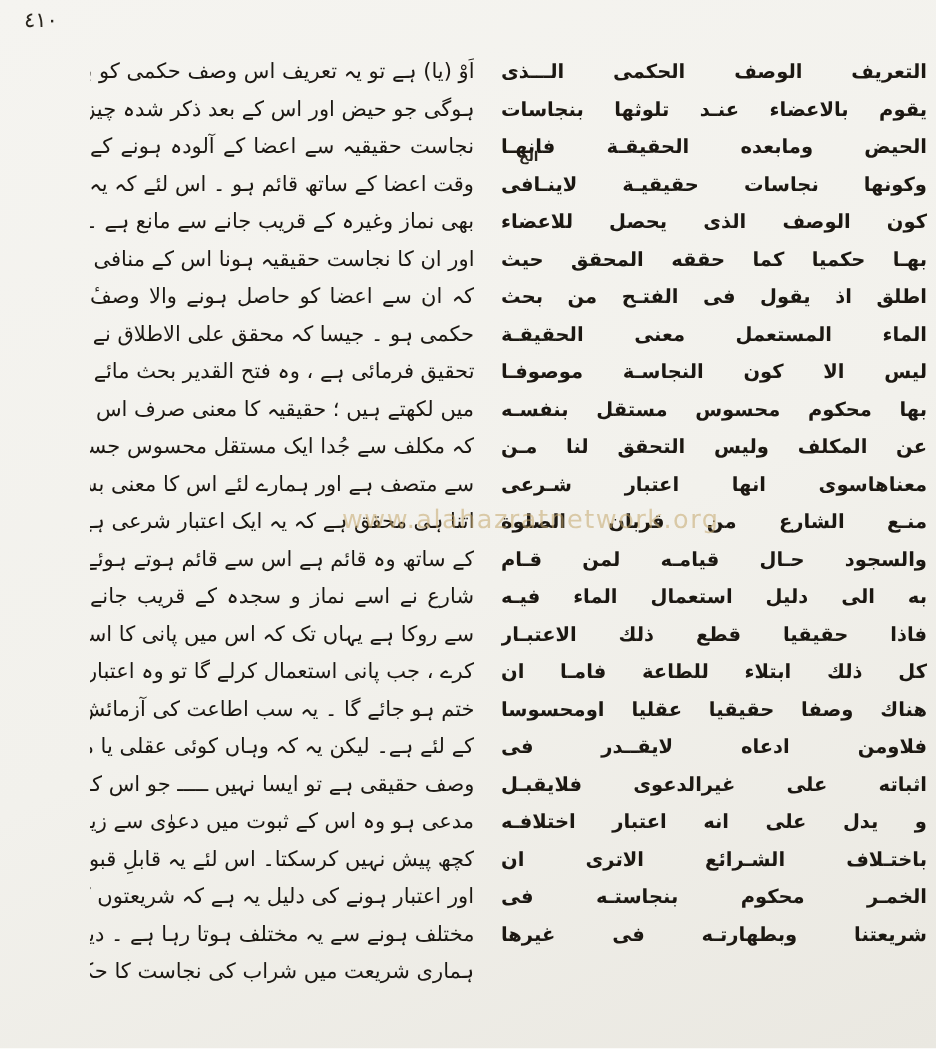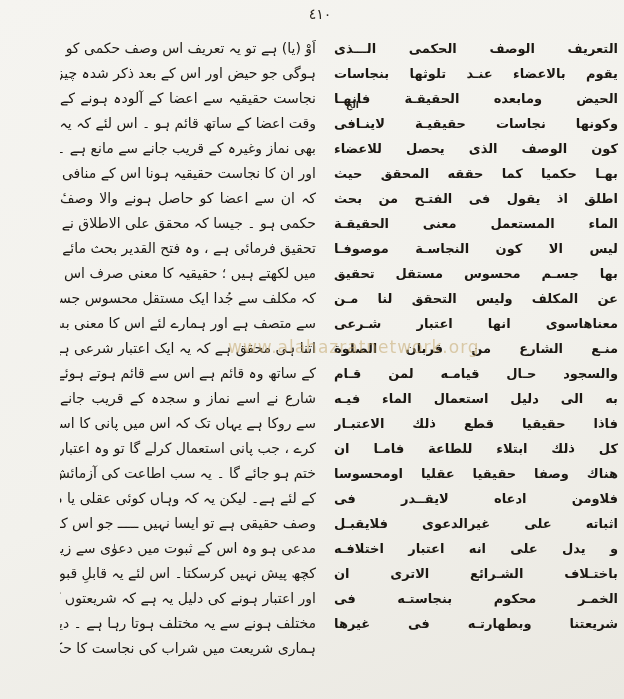--- a/index.html
+++ b/index.html
@@ -10,21 +10,21 @@
   }
   .page {
     position: relative;
     width: 624px; height: 699px;
     background: linear-gradient(155deg, #f5f4f0 0%, #f2f1ec 55%, #eae8e1 100%);
     color: #1c1812;
   }
   .page-number {
     position: absolute;
     top: 6px; left: 16px; right: 0;
-    text-align: center;
+    text-align: left;
     font-size: 14px;
     letter-spacing: 1px;
     color: #2a261e;
   }
   .columns {
     position: absolute;
     top: 36px;
     right: 6px;
     left: 60px;
     display: flex;
@@ -97,21 +97,21 @@
       <span class="annotation">الخ</span>
       <div class="line">التعريف الوصف الحكمى الـــذى</div>
       <div class="line">يقوم بالاعضاء عنـد تلوثها بنجاسات</div>
       <div class="line">الحيض ومابعده الحقيقـة فانهـا</div>
       <div class="line">وكونها نجاسات حقيقيـة لاينـافى</div>
       <div class="line">كون الوصف الذى يحصل للاعضاء</div>
       <div class="line">بهـا حكميا كما حققه المحقق حيث</div>
       <div class="line">اطلق اذ يقول فى الفتـح من بحث</div>
       <div class="line">الماء المستعمل معنى الحقيقـة</div>
       <div class="line">ليس الا كون النجاسـة موصوفـا</div>
-      <div class="line">بها جسـم محسوس مستقل تحقیق</div>
+      <div class="line">بها محكوم محسوس مستقل بنفسـه</div>
       <div class="line">عن المكلف وليس التحقق لنا مـن</div>
       <div class="line">معناهاسوى انها اعتبار شـرعى</div>
       <div class="line">منـع الشارع من قربان الصلوة</div>
       <div class="line">والسجود حـال قيامـه لمن قـام</div>
       <div class="line">به الى دلیل استعمال الماء فيـه</div>
       <div class="line">فاذا حقيقيا قطع ذلك الاعتبـار</div>
       <div class="line">كل ذلك ابتلاء للطاعة فامـا ان</div>
       <div class="line">هناك وصفا حقيقيا عقليا اومحسوسا</div>
       <div class="line">فلاومن ادعاه لايقــدر فى</div>
       <div class="line">اثباته على غيرالدعوى فلايقبـل</div>

